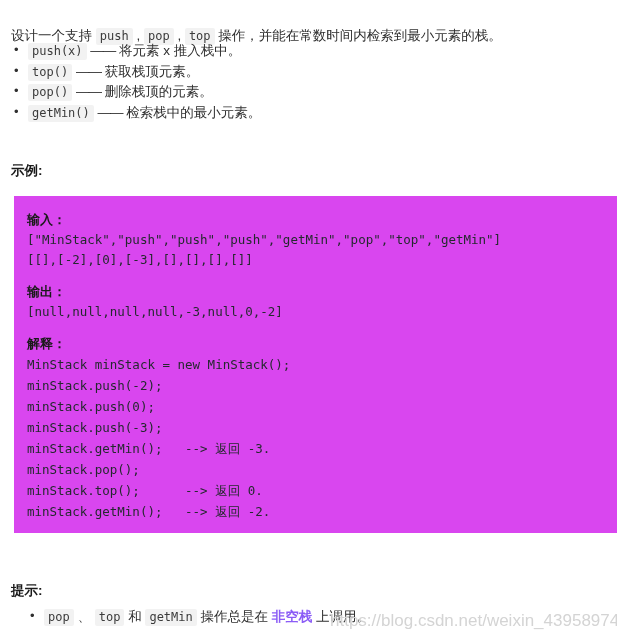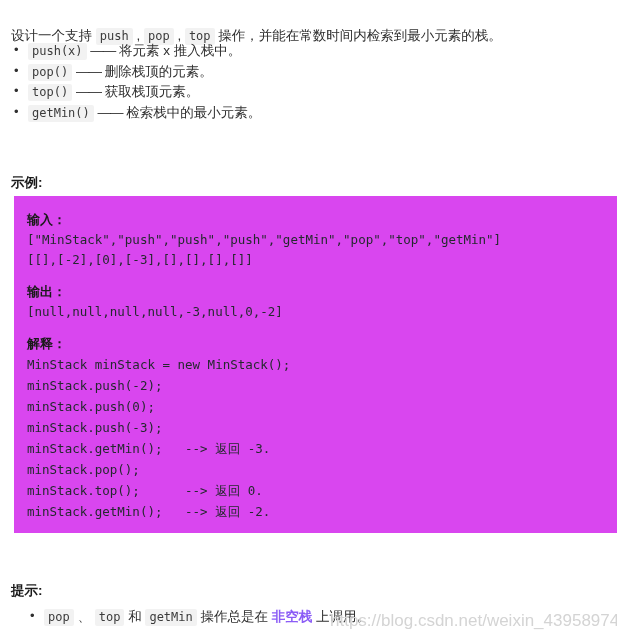--- a/index.html
+++ b/index.html
@@ -78,21 +78,21 @@
   }
 
   
   .heading {
     position: absolute;
     left: 11px;
     font-weight: bold;
     font-size: 13.5px;
     color: #1a1a1a;
   }
-  #heading-example { top: 173px; text-align: right; }
+  #heading-example { top: 161px; text-align: right; }
   #heading-hint    { top: 581px; }
 
   
   .example-panel {
     position: absolute;
     left: 14px;
     top: 196px;
     width: 607px;
     height: 337px;
     background: #d946ef;
@@ -161,26 +161,26 @@
 <body>
 
 <div class="page">
 
   <p class="intro"><span>设计一个支持 </span><span class="chip">push</span><span> , </span><span class="chip">pop</span><span> , </span><span class="chip">top</span><span> 操作，并能在常数时间内检索到最小元素的栈。</span></p>
 
   <ul class="op-list">
     <li><span class="chip">push(x)</span>
       <span class="dash">——</span>
       <span>将元素 x 推入栈中。</span></li>
+    <li><span class="chip">top()</span>
+      <span class="dash">——</span>
+      <span>获取栈顶元素。</span></li>
     <li><span class="chip">pop()</span>
       <span class="dash">——</span>
       <span>删除栈顶的元素。</span></li>
-    <li><span class="chip">top()</span>
-      <span class="dash">——</span>
-      <span>获取栈顶元素。</span></li>
     <li><span class="chip">getMin()</span>
       <span class="dash">——</span>
       <span>检索栈中的最小元素。</span></li>
   </ul>
 
   <div class="heading" id="heading-example">示例:</div>
 
   <div class="example-panel">
     <div class="panel-label">输入：</div>
     <pre class="code">["MinStack","push","push","push","getMin","pop","top","getMin"]

